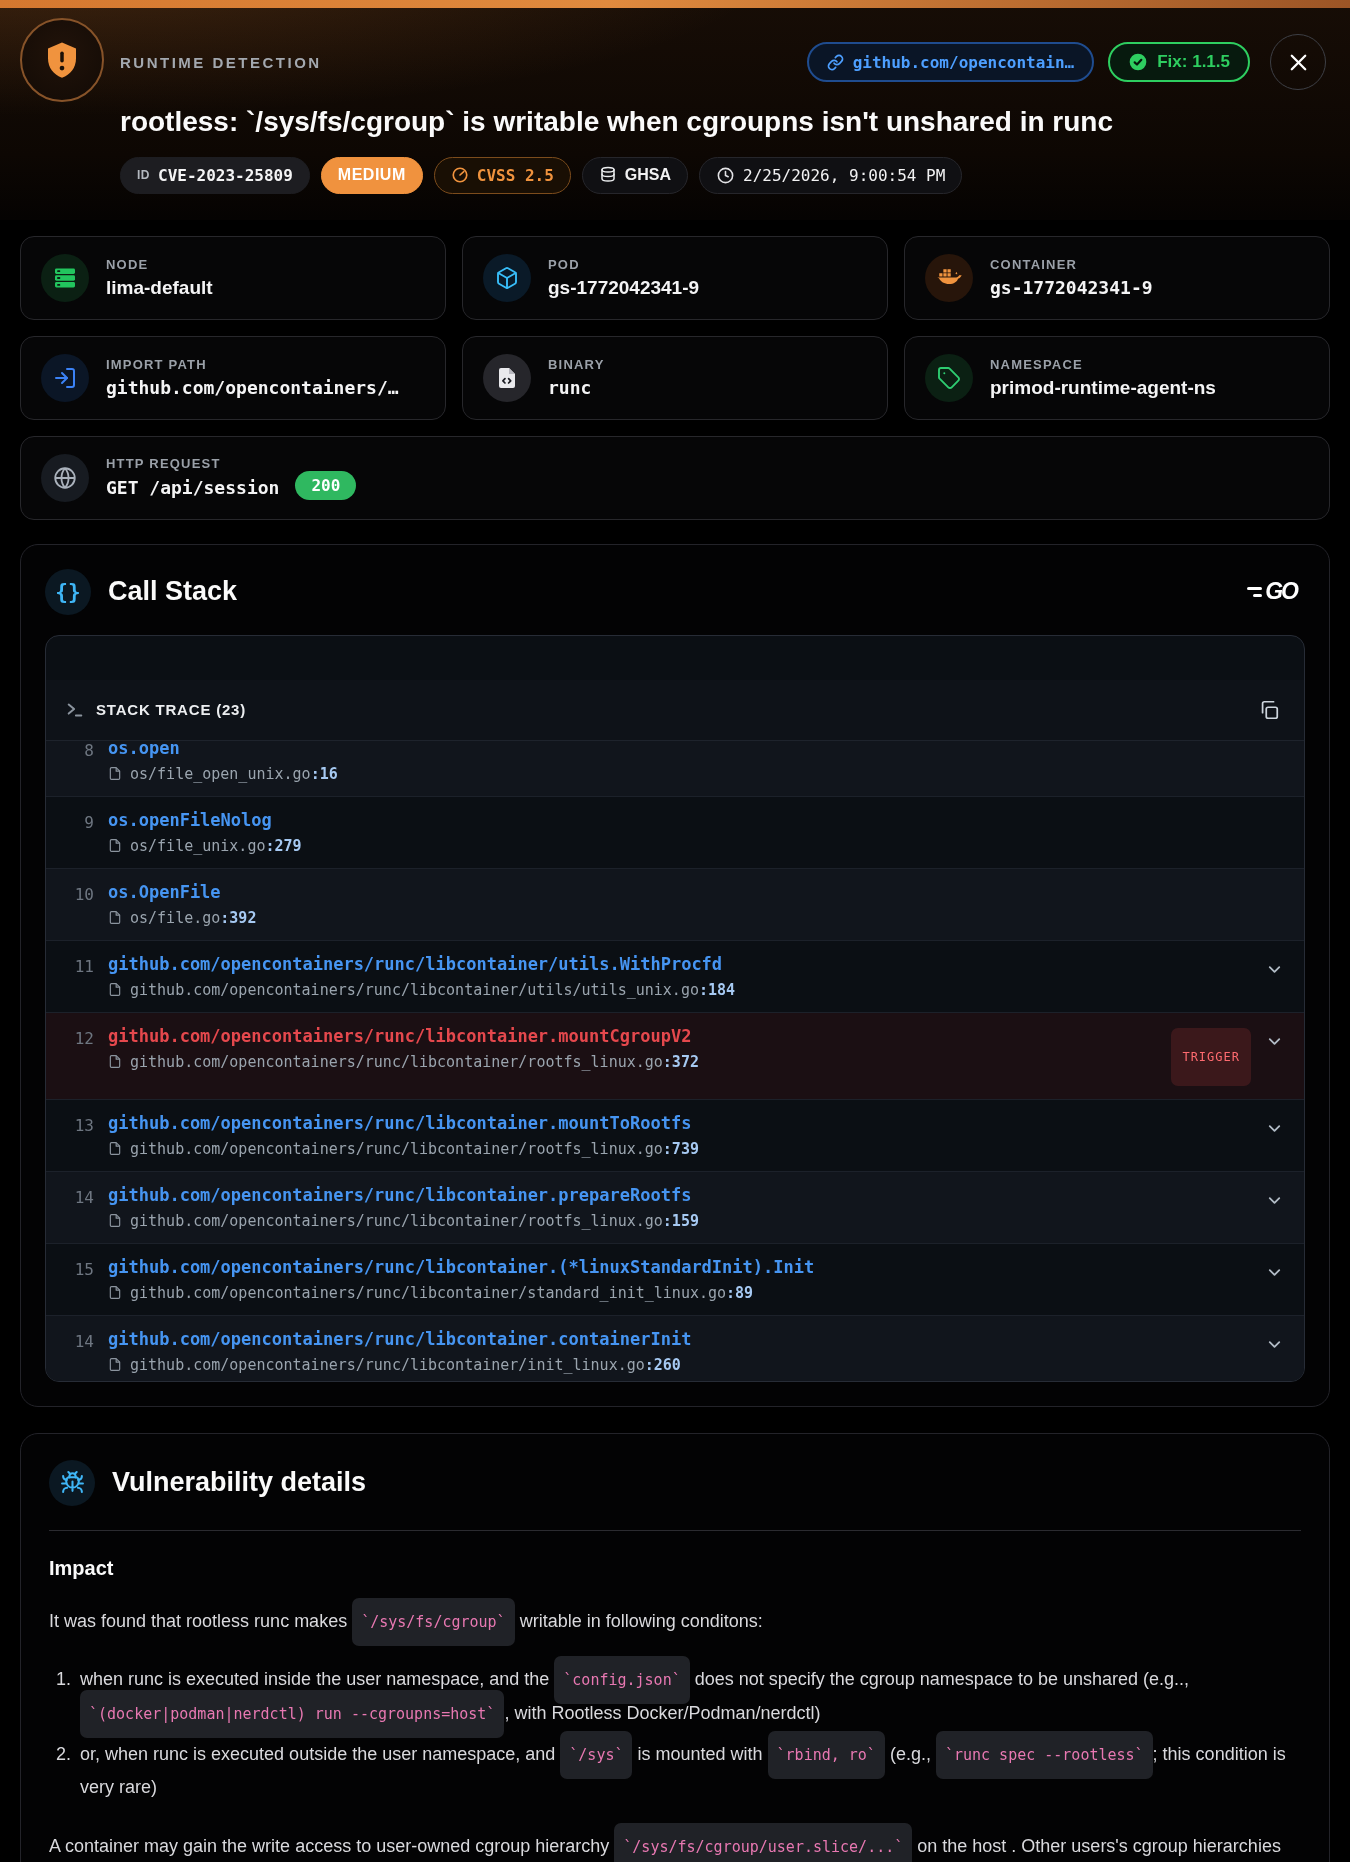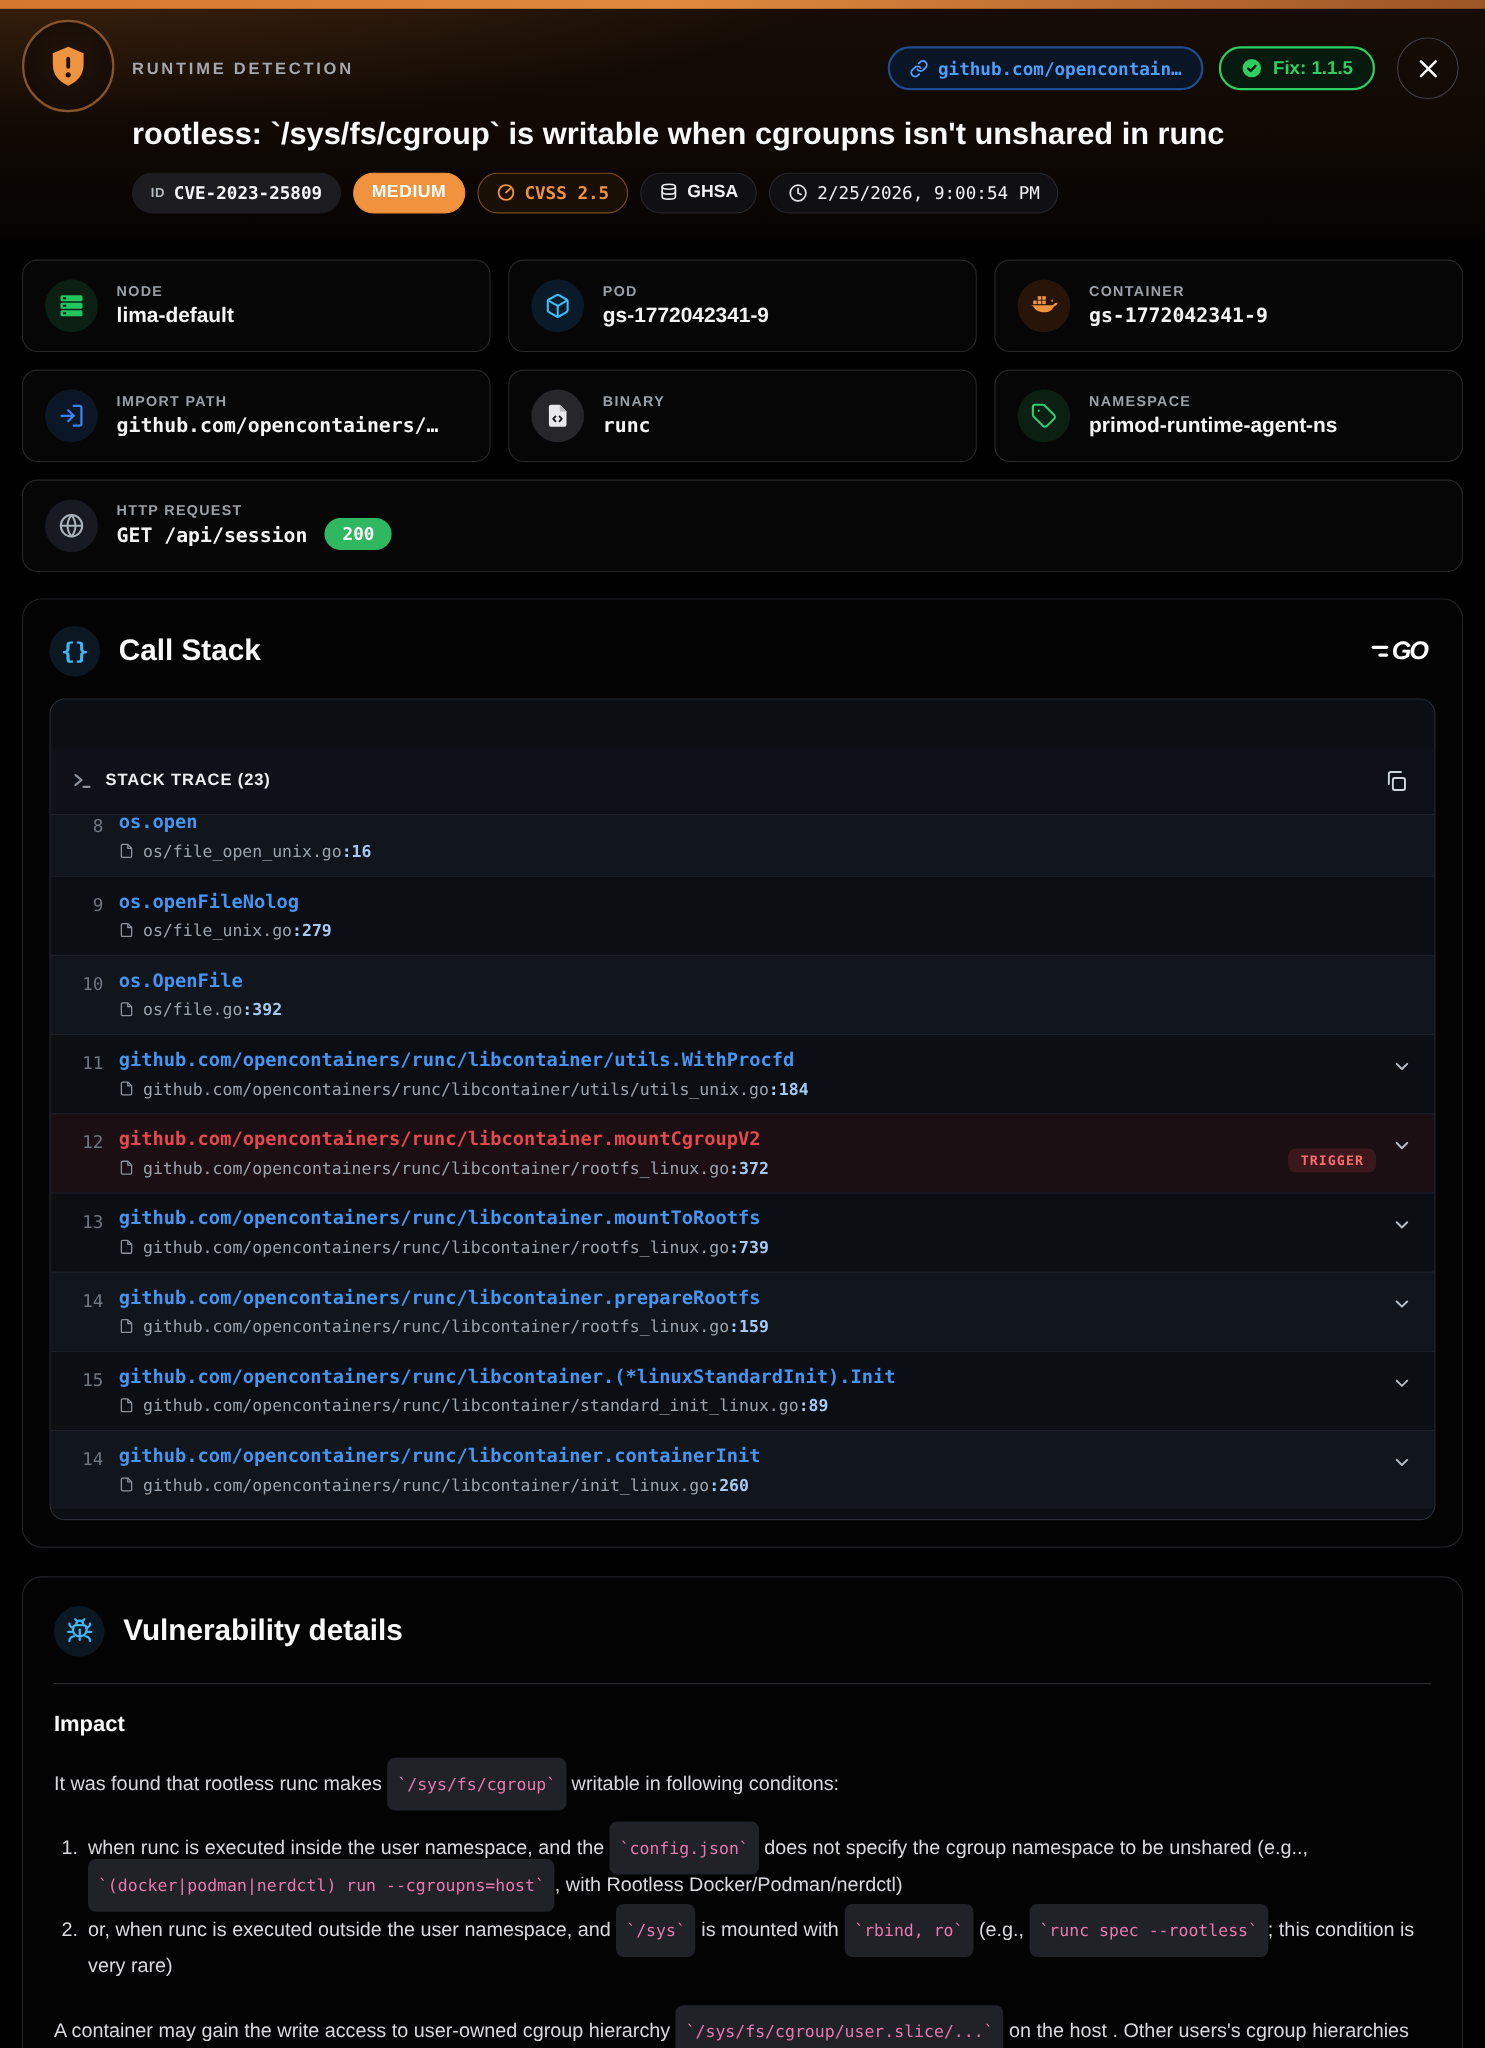--- a/index.html
+++ b/index.html
@@ -83,22 +83,22 @@
   .frame.trigger-row { background:#1b0f13; }
   .num { flex:0 0 32px; text-align:right; font-family:"DejaVu Sans Mono", monospace; font-size:16px;
          color:#6e7681; padding-top:3px; }
   .frame-body { flex:1; min-width:0; }
   .fn { font-family:"DejaVu Sans Mono", monospace; font-weight:bold; font-size:17px; color:#4695f2;
         white-space:nowrap; overflow:hidden; }
   .trigger-row .fn { color:#e5484d; }
   .file-line { margin-top:7px; display:flex; align-items:center; gap:8px;
                font-family:"DejaVu Sans Mono", monospace; font-size:15px; color:#9aa4ae; white-space:nowrap; }
   .ln { color:#a6c9f2; font-weight:bold; }
-  .trigger-badge { background:rgba(229,72,77,.16); color:#ff6b70; font-size:12px; font-weight:bold;
-                   letter-spacing:1px; border-radius:7px; padding:4px 11px; margin-top:18px;
+  .trigger-badge { background:rgba(229,72,77,.16); color:#ff6b70; font-size:12px; font-weight:normal;
+                   letter-spacing:1px; border-radius:7px; padding:22px 11px; margin-top:2px;
                    font-family:"DejaVu Sans Mono", monospace; }
   .chevron { margin-top:6px; cursor:pointer; }
 
   
   .vuln-card { margin:26px 20px 0; background:#030304; border:1px solid #232329; border-radius:18px;
                padding:26px 28px 40px; }
   .divider { height:1px; background:#2b2b30; margin:24px 0 26px; }
   .impact-h { font-size:20px; font-weight:bold; color:#fafafa; }
   .vuln-p { margin-top:26px; font-size:18px; line-height:1.75; color:#d9d9dd; }
   .vuln-list { margin-top:26px; padding-left:27px; font-size:18px; line-height:1.85; color:#d9d9dd; }

